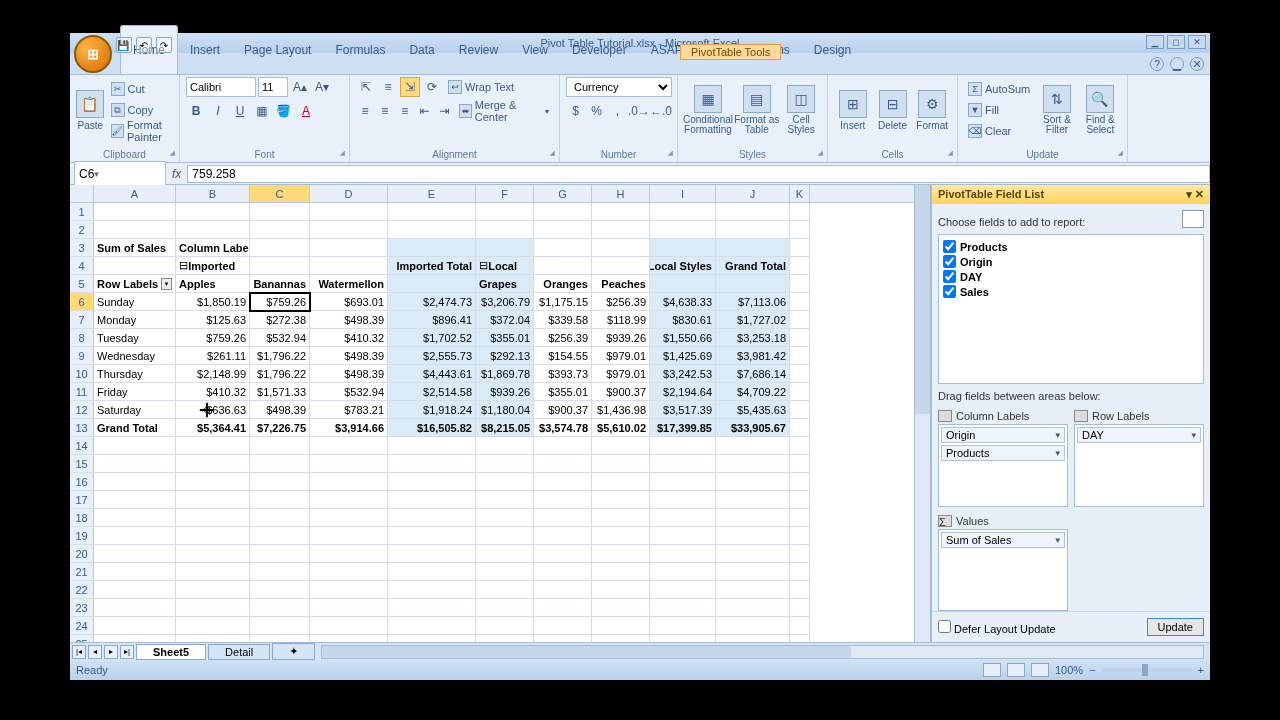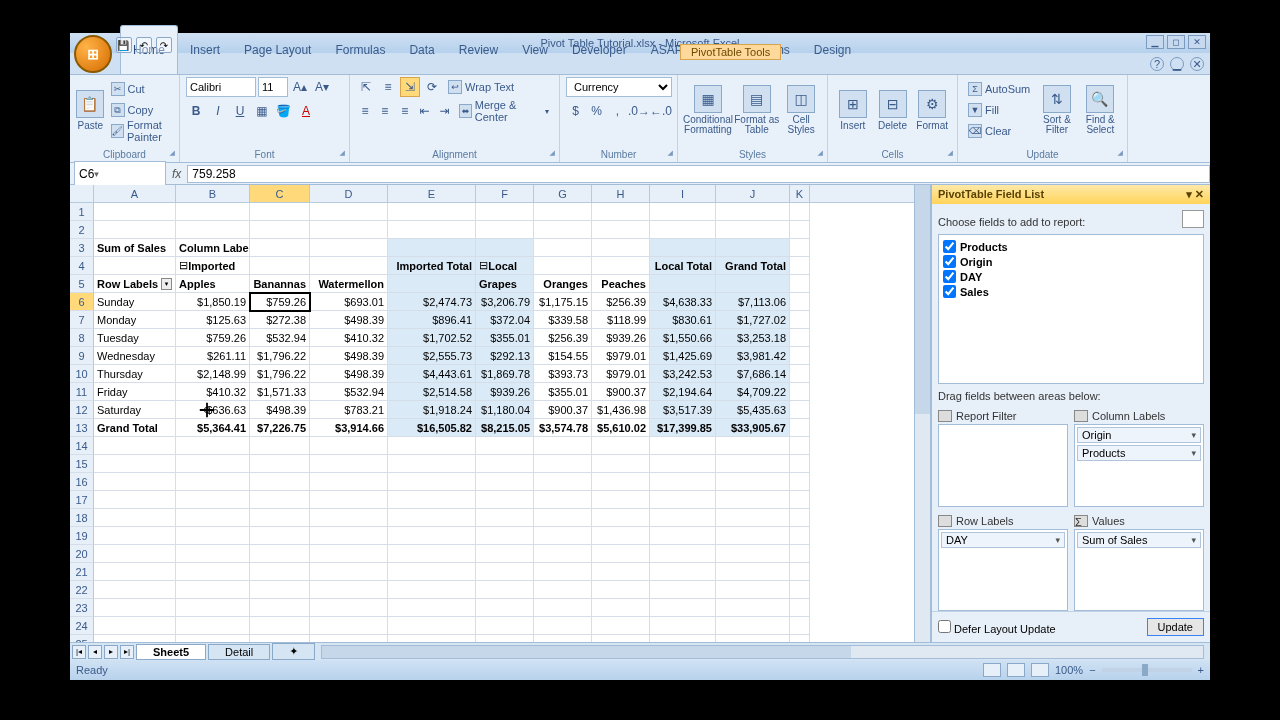--- a/index.html
+++ b/index.html
@@ -381,21 +381,21 @@
           <div class="row">
             <div class="rowhead">4</div>
             <div class="cell cA"></div>
             <div class="cell cB">⊟ <b>Imported</b></div>
             <div class="cell cC"></div>
             <div class="cell cD"></div>
             <div class="cell cE b r bl">Imported Total</div>
             <div class="cell cF bl">⊟ <b>Local</b></div>
             <div class="cell cG"></div>
             <div class="cell cH"></div>
-            <div class="cell cI b r bl">Local Total</div>
+            <div class="cell cI b r bl">Local Styles</div>
             <div class="cell cJ b r bl">Grand Total</div>
             <div class="cell cK"></div>
           </div>
           <div class="row">
             <div class="rowhead">5</div>
             <div class="cell cA">
               <b>Row Labels</b>
               <span class="dropbtn">▾</span>
             </div>
             <div class="cell cB b">Apples</div>
@@ -726,27 +726,20 @@
         <label>
             <input type="checkbox" checked="" style="">
             <span>Sales</span>
           </label>
       </div>
       <div class="fl-drag">Drag fields between areas below:</div>
       <div class="fl-areas">
         <div class="fl-area">
           <div class="fl-area-title">
               <span class="aic"></span>
-              <span>Report Filter</span>
-            </div>
-          <div class="fl-area-box"></div>
-        </div>
-        <div class="fl-area">
-          <div class="fl-area-title">
-              <span class="aic"></span>
               <span>Column Labels</span>
             </div>
           <div class="fl-area-box">
             <div class="fl-chip">Origin</div>
             <div class="fl-chip">Products</div>
           </div>
         </div>
         <div class="fl-area">
           <div class="fl-area-title">
               <span class="aic"></span>

